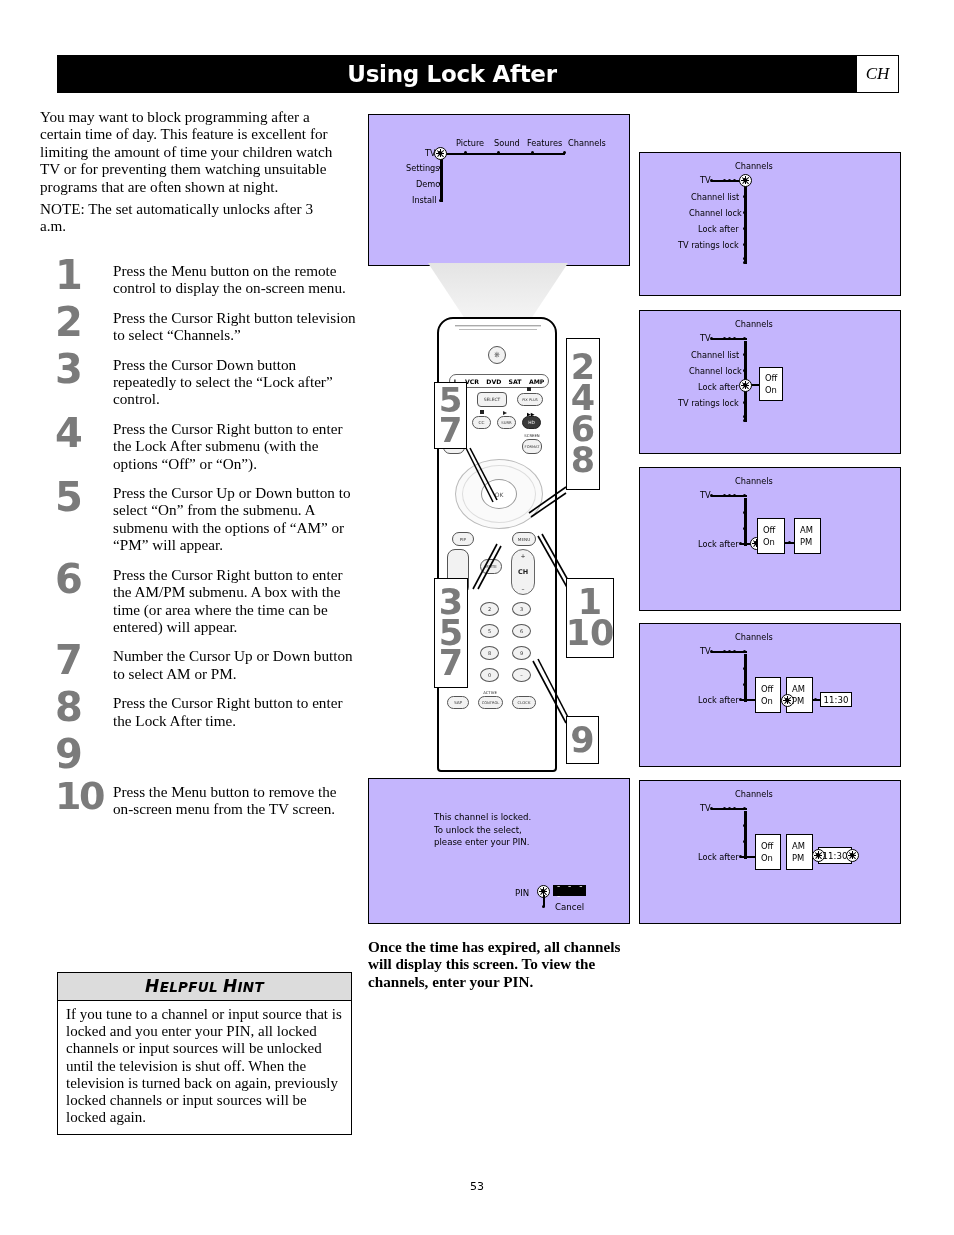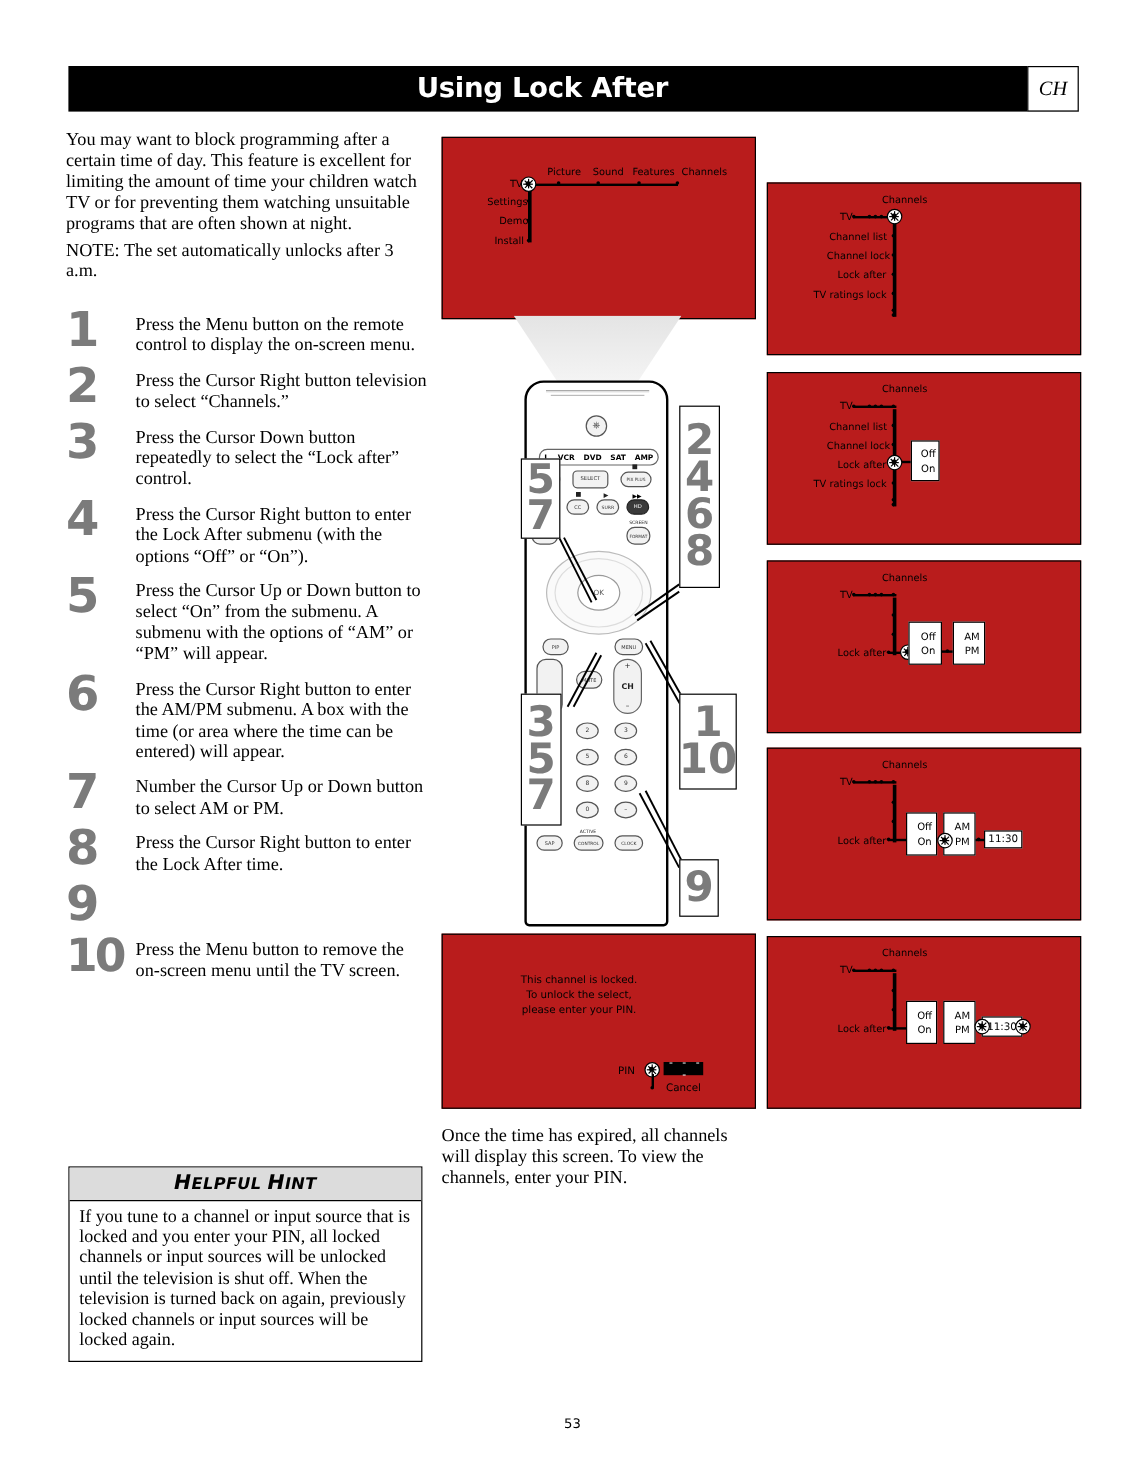--- a/index.html
+++ b/index.html
@@ -26,21 +26,21 @@
   }
   .ch-badge {
     position:absolute; right:0px; top:0px; width:43px; height:38px;
     background:#fff; color:#000; border:1px solid #000;
     display:flex; align-items:center; justify-content:center;
     font-family:"Liberation Serif", serif; font-style:italic; font-size:17px;
   }
 
   
   .leftcol {
-    position:absolute; left:55px; top:108px; width:300px;
+    position:absolute; left:40px; top:108px; width:300px;
   }
   .intro { font-size:15.2px; line-height:17.4px; text-align:left; }
   .note { font-size:15.2px; line-height:17.4px; margin-top:5px; }
   .note b { font-weight:normal; }
 
   .steps { position:absolute; left:55px; top:258px; width:305px; }
   .step { display:flex; margin-bottom:8px; }
   .step-num {
     color:#7b7b7b; font-family:"DejaVu Sans", sans-serif;
     font-weight:bold; font-size:40px; line-height:34px;
@@ -60,21 +60,21 @@
     text-align:center; padding:3px 0 4px 0;
     font-family:"DejaVu Sans", sans-serif;
     font-style:italic; font-weight:bold; font-size:17px;
     letter-spacing:0.3px;
   }
   .hint-head .sm { font-size:13.5px; }
   .hint-body { padding:5px 8px 8px 8px; font-size:15px; line-height:17.2px; }
 
   
   .screen {
-    position:absolute; border:1.6px solid #000; background:#b91c1c;text-align:center;
+    position:absolute; border:1.6px solid #000; background:#c4b5fd;
   }
   .scr-label {
     position:absolute;
     font-family:"DejaVu Sans", sans-serif;
     font-size:8.2px; white-space:nowrap;
   }
   .dot {
     position:absolute; width:3.4px; height:3.4px; background:#000;
     border-radius:50%;
   }
@@ -168,21 +168,21 @@
   .callout {
     position:absolute; border:1.6px solid #000; background:#fff;
     color:#7b7b7b; font-family:"DejaVu Sans", sans-serif; font-weight:bold;
     display:flex; flex-direction:column; align-items:center;
     justify-content:center; line-height:0.88; z-index:5;
   }
   .callout span { display:block; }
 
   .caption {
     position:absolute; left:368px; top:938px; width:265px;
-    font-size:15.2px; line-height:17.4px;
+    font-size:15.2px; line-height:17.4px;font-weight:bold;
   }
   .pageno {
     position:absolute; left:0; top:1180px; width:954px; text-align:center;
     font-family:"DejaVu Sans", sans-serif; font-size:11px;
   }
   svg.leader { position:absolute; left:0; top:0; pointer-events:none; z-index:4; }
 </style>
 </head>
 <body>
 
@@ -227,21 +227,21 @@
   </div>
   <div class="step">
     <div class="step-num">8</div>
     <div class="step-text">Press the Cursor Right button to enter the Lock After time.</div>
   </div>
   <div class="step">
     <div class="step-num">9</div>
   </div>
   <div class="step">
     <div class="step-num wide">10</div>
-    <div class="step-text">Press the Menu button to remove the on-screen menu until the TV screen.</div>
+    <div class="step-text">Press the Menu button to remove the on-screen menu from the TV screen.</div>
   </div>
 </div>
 
 <div class="hint">
   <div class="hint-head"><span>H</span><span class="sm">ELPFUL </span><span>H</span><span class="sm">INT</span></div>
   <div class="hint-body">If you tune to a channel or input source that is locked and you enter your PIN, all locked channels or input sources will be unlocked until the television is shut off. When the television is turned back on again, previously locked channels or input sources will be locked again.</div>
 </div>
 
 <div class="screen" style="left:368px; top:114px; width:262px; height:152px;">
   <div class="scr-label" style="left:87px; top:23px;">Picture</div>

